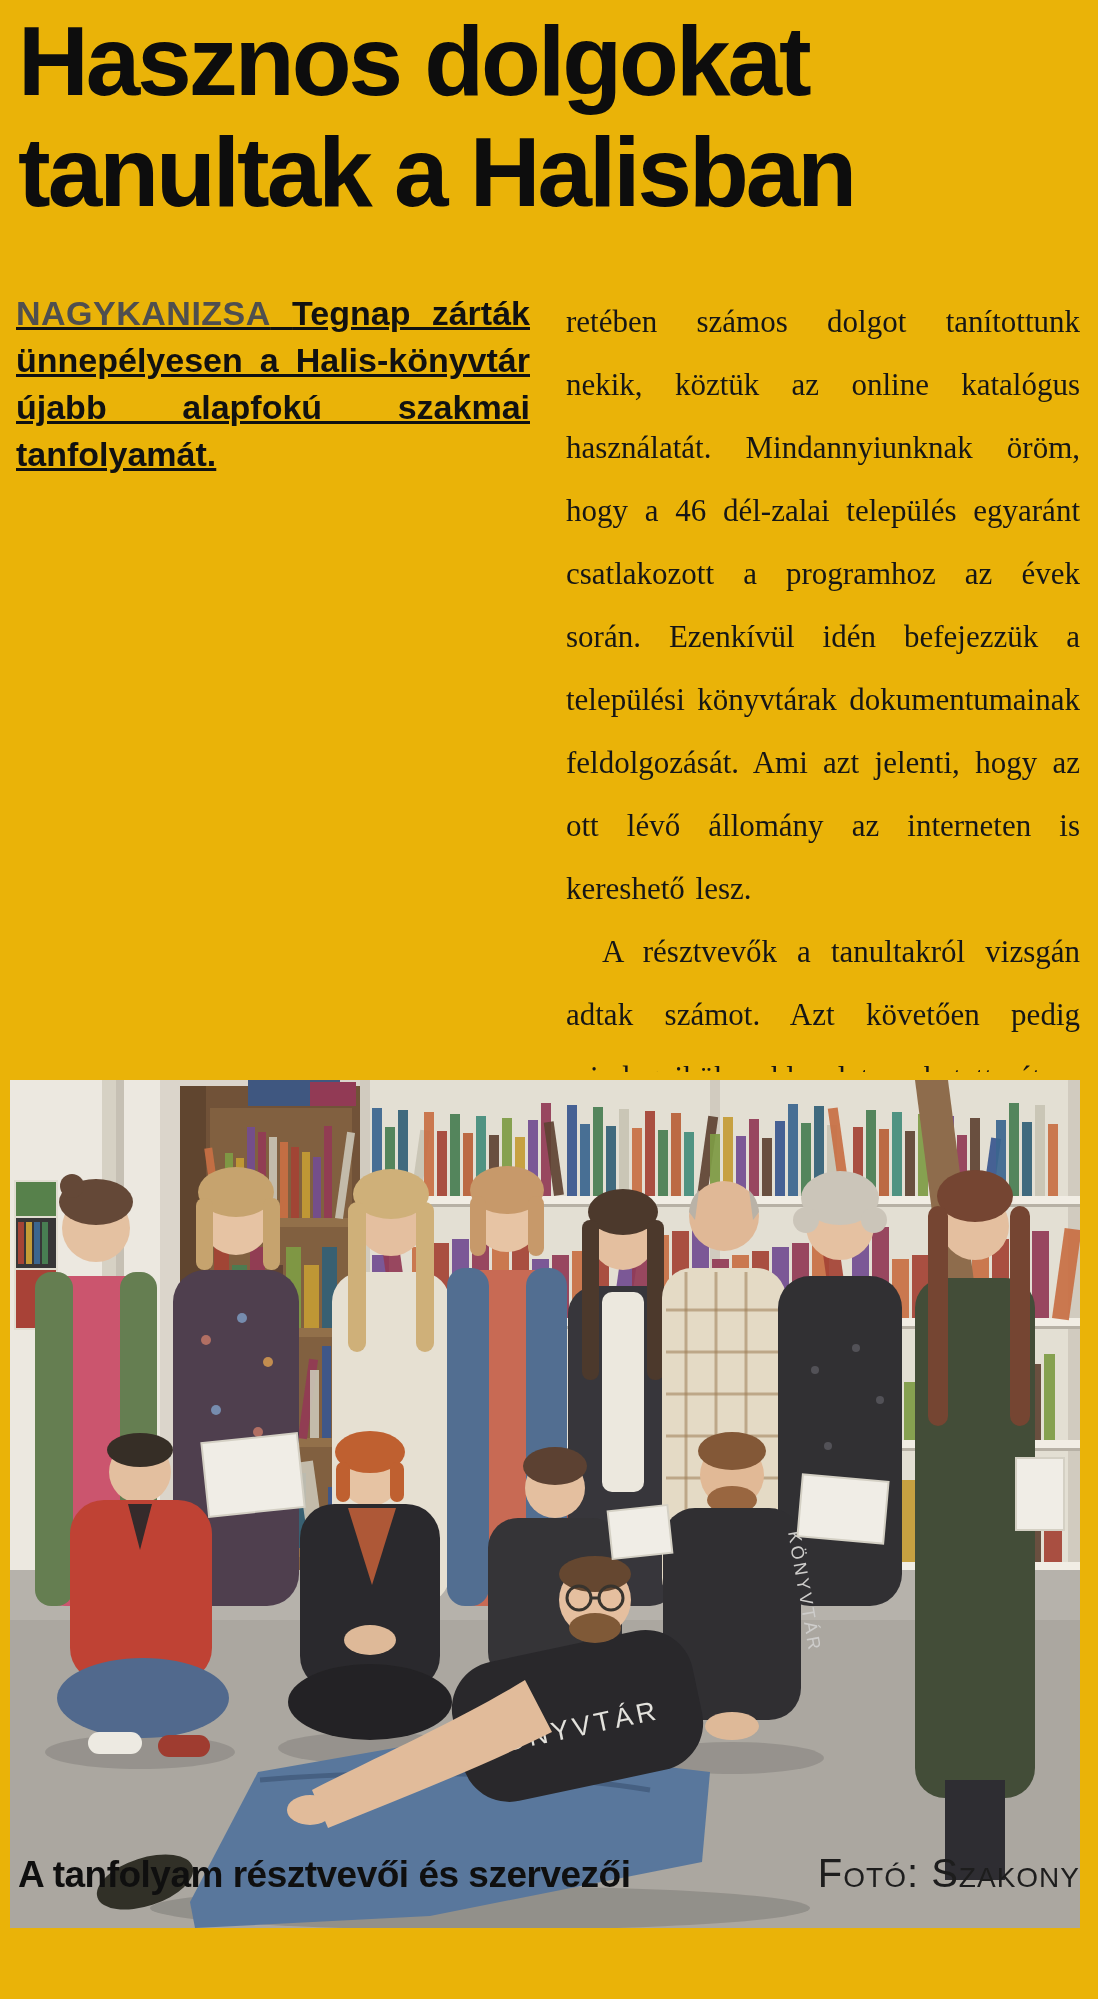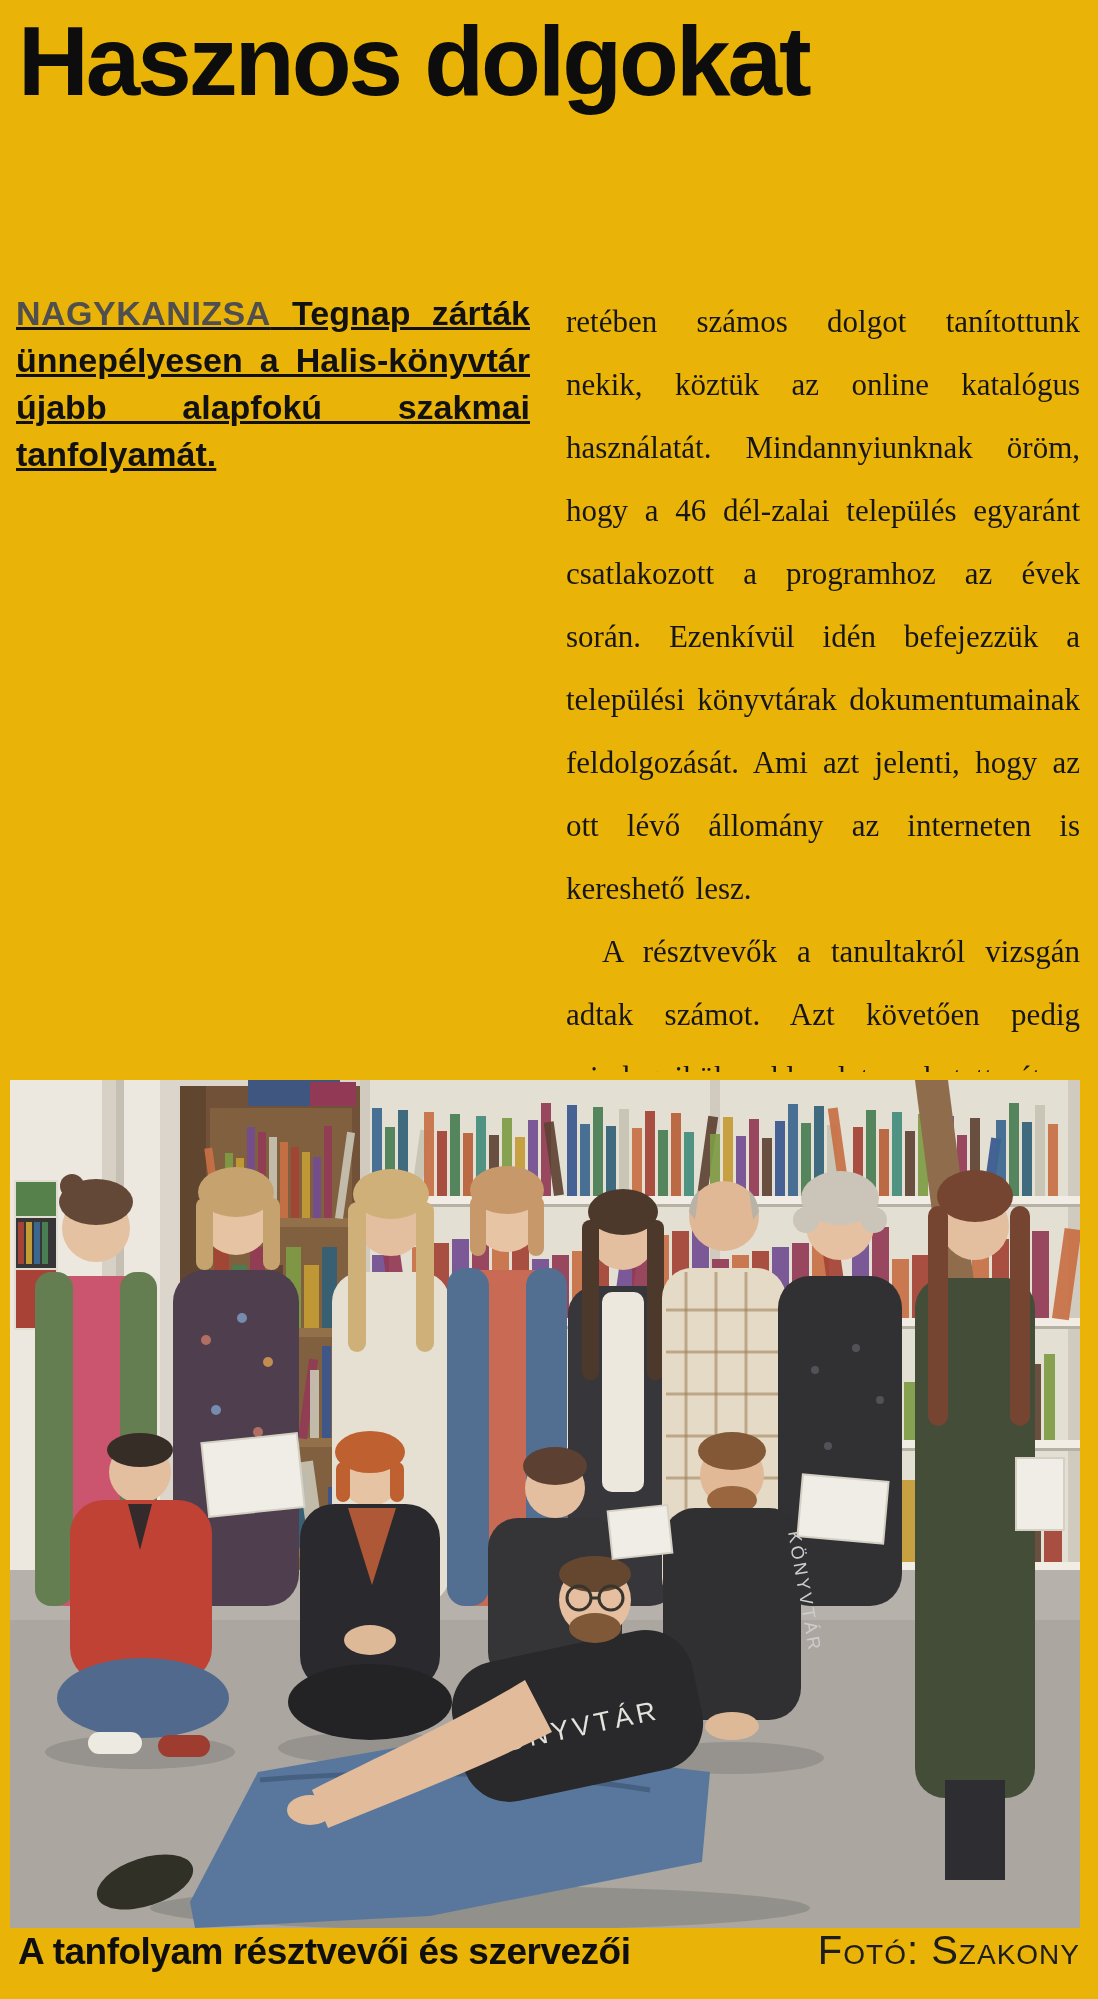--- a/index.html
+++ b/index.html
@@ -56,21 +56,21 @@
     letter-spacing:1px;
   }
   .photo{
     position:absolute;left:10px;top:1080px;
     width:1070px;height:848px;
     margin:0;
     background:#d8d4cc;
   }
   .photo svg{display:block;width:100%;height:100%;}
   .caption-row{
-    position:absolute;left:18px;top:1928px;width:1062px;
+    position:absolute;left:18px;top:1851px;width:1062px;
     display:flex;justify-content:space-between;align-items:baseline;
   }
   .caption{
     font-family:"Liberation Sans", sans-serif;
     font-weight:700;
     font-size:37px;
     color:#0f0f0f;
     letter-spacing:-0.5px;
   }
   .credit{
@@ -80,21 +80,21 @@
     font-variant:small-caps;
     letter-spacing:1px;
     color:#1d1d1d;
   }
 </style>
 </head>
 <body>
 
 <div class="page">
 
-  <h1 class="headline"><span>Hasznos dolgokat</span><br></h1>
+  <h1 class="headline"><span>Hasznos dolgokat</span><br><span>tanultak a Halisban</span></h1>
 
   <div class="col col-left">
     <p class="lead"><span class="loc">NAGYKANIZSA</span> <span>Tegnap zárták ünnepélyesen a Halis-könyvtár újabb alapfokú szakmai tanfolyamát.</span></p>
   </div>
 
   <div class="col col-right">
     <p class="bodytext">retében számos dolgot tanítottunk nekik, köztük az online katalógus használatát. Mindannyiunknak öröm, hogy a 46 dél-zalai település egyaránt csatlakozott a programhoz az évek során. Ezenkívül idén befejezzük a települési könyvtárak dokumentumainak feldolgozását. Ami azt jelenti, hogy az ott lévő állomány az interneten is kereshető lesz.</p>
     <p class="bodytext indent last-para">
       <span>A résztvevők a tanultakról vizsgán adtak számot. Azt követően pedig mindegyikük oklevelet vehetett át a tanfolyam elvégzéséről.</span>
       <span class="byline">SZZS</span>

